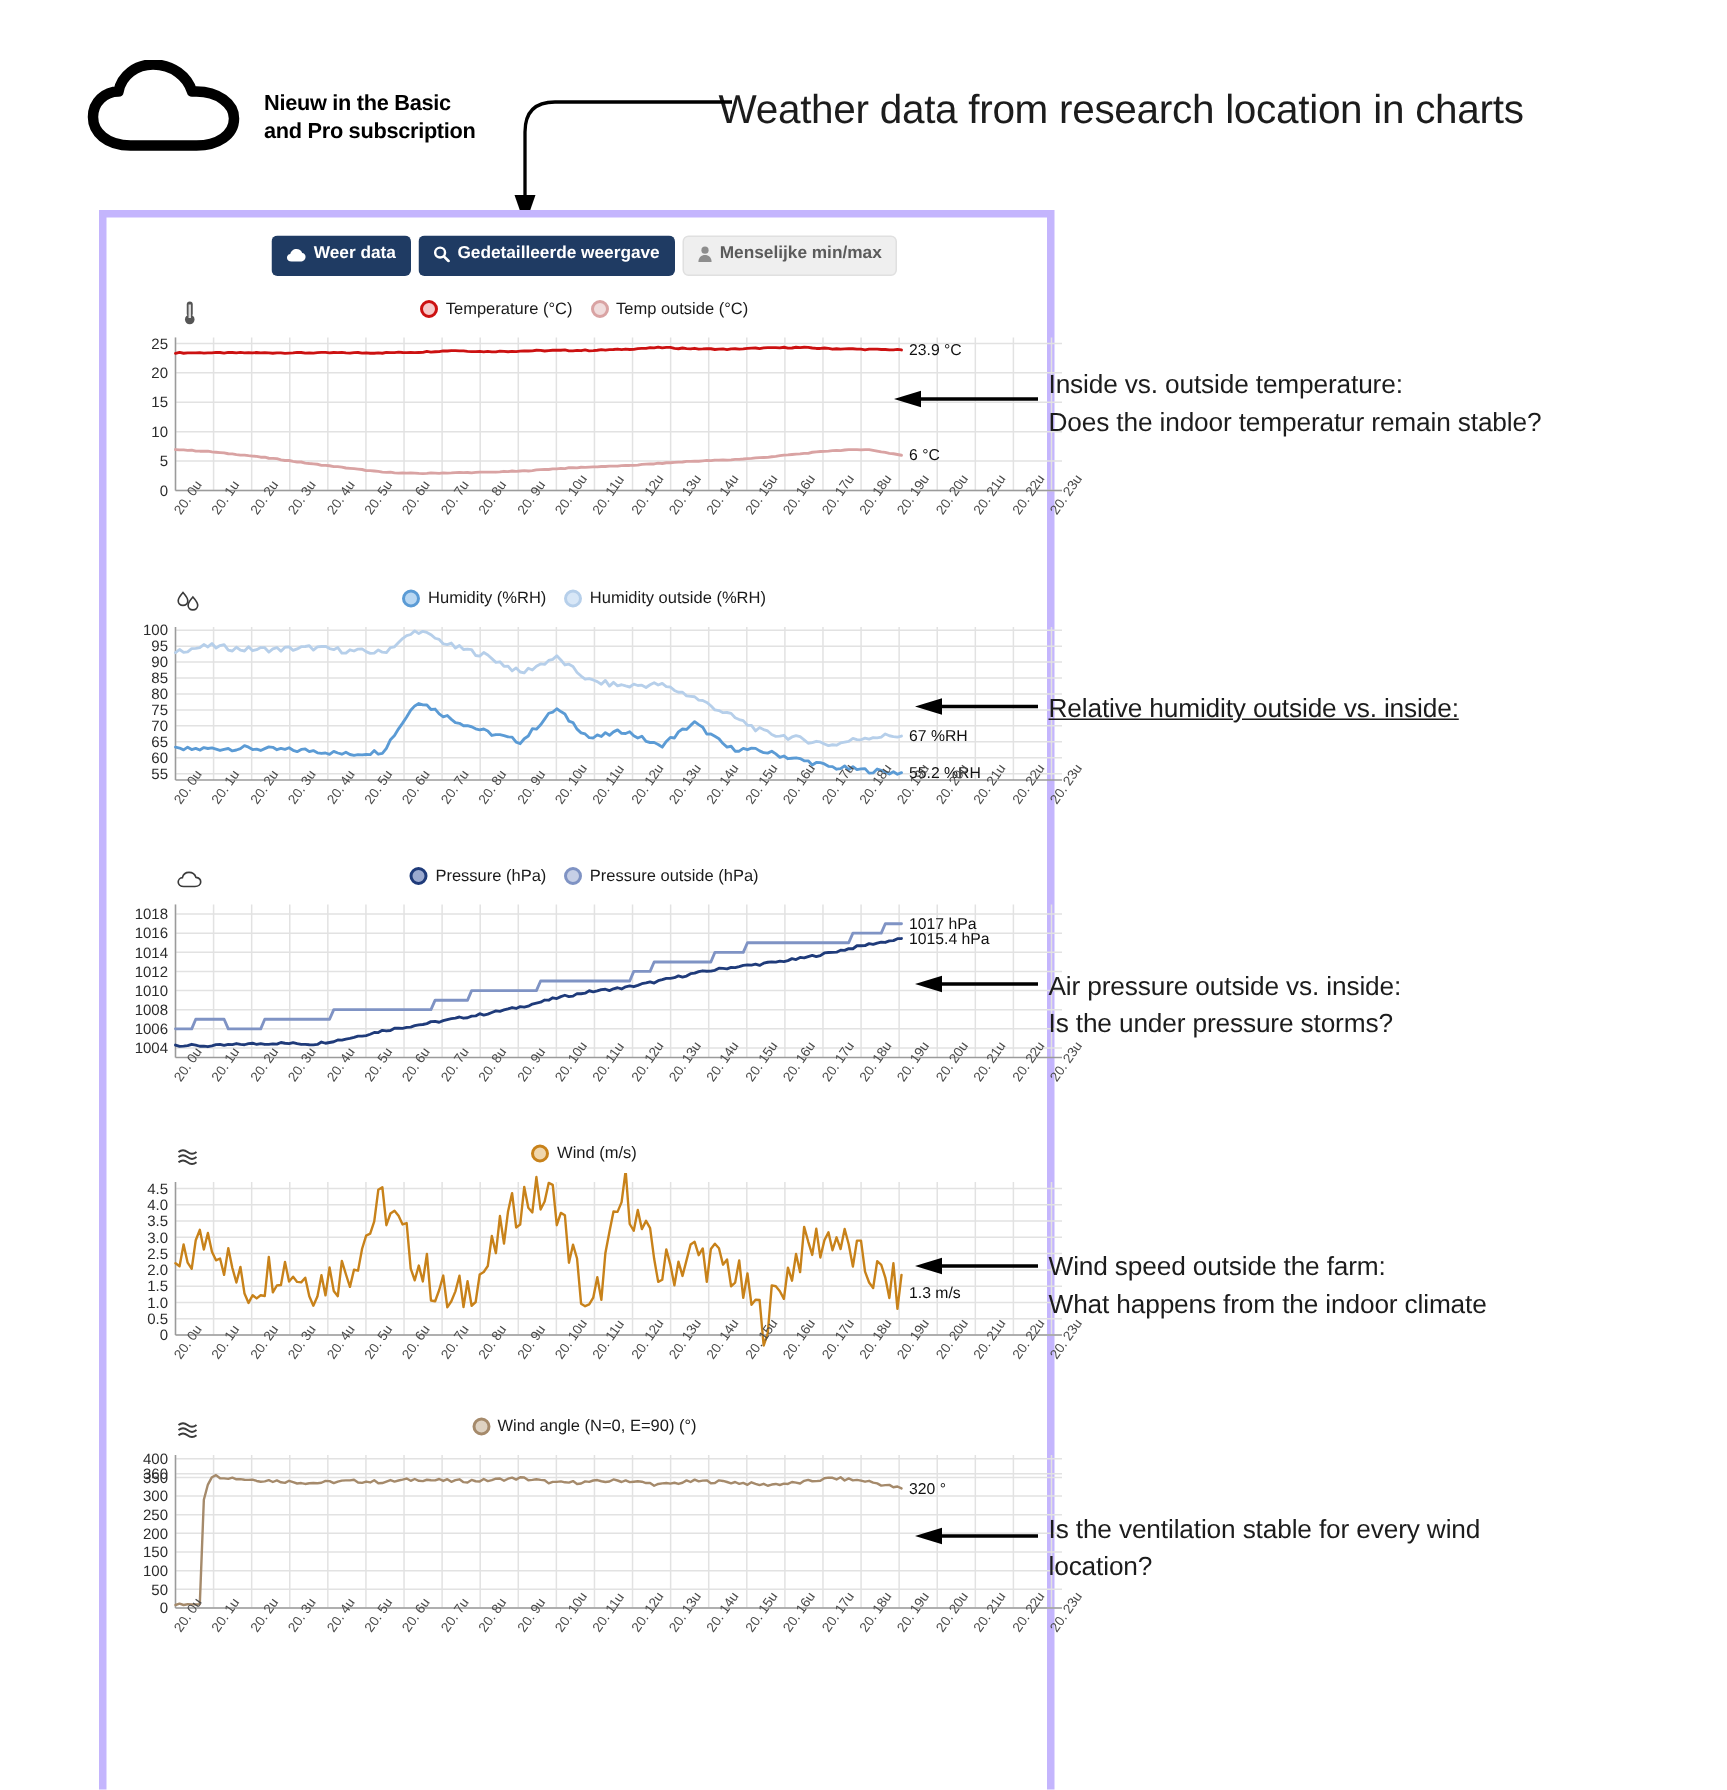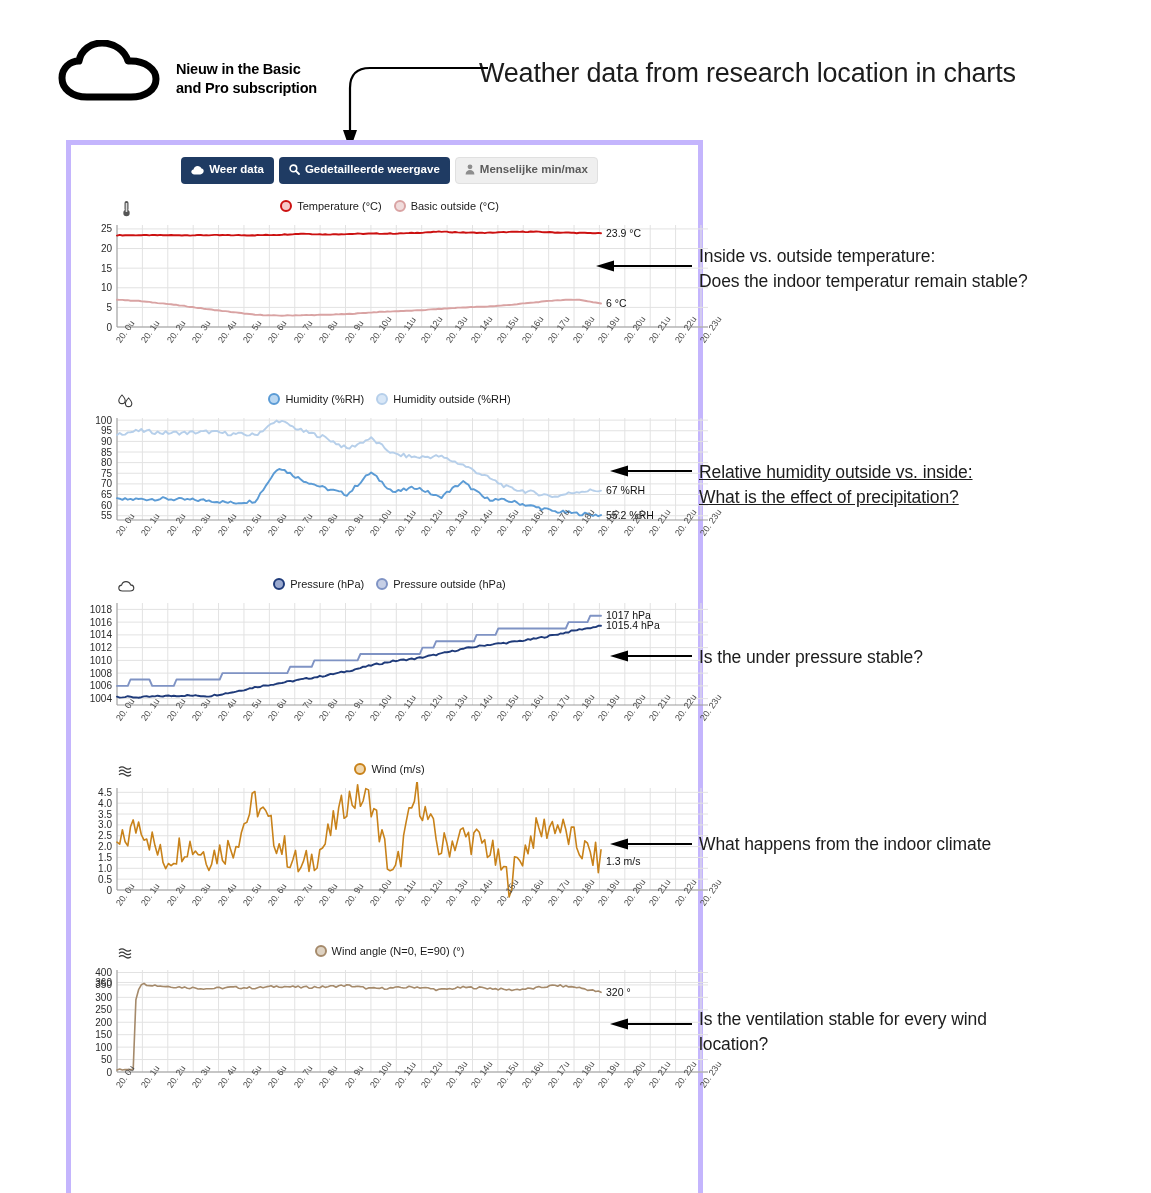--- a/index.html
+++ b/index.html
@@ -146,21 +146,21 @@
       <circle cx="9.5" cy="13" r="3.2" fill="#555"></circle>
       <rect x="8.7" y="3" width="1.6" height="9" fill="#ddd"></rect>
     </svg>
     <div class="chart-legend">
       <div class="legend-item">
         <span class="legend-dot" style="border-color:#cc1111;background:#f6c9c9;"></span>
         <span>Temperature (°C)</span>
       </div>
       <div class="legend-item">
         <span class="legend-dot" style="border-color:#d9a3a3;background:#f0dcdc;"></span>
-        <span>Basic outside (°C)</span>
+        <span>Temp outside (°C)</span>
       </div>
     </div>
     <div class="plot" style="top:19px;">
       <svg width="637" height="118" viewBox="0 0 637 118">
           <line x1="46" x2="637" y1="9.92307692307692" y2="9.92307692307692" stroke="#e2e2e2" stroke-width="1"></line>
           <text x="41" y="13.42307692307692" class="ytick">25</text>
           <line x1="46" x2="637" y1="29.538461538461533" y2="29.538461538461533" stroke="#e2e2e2" stroke-width="1"></line>
           <text x="41" y="33.03846153846153" class="ytick">20</text>
           <line x1="46" x2="637" y1="49.15384615384616" y2="49.15384615384616" stroke="#e2e2e2" stroke-width="1"></line>
           <text x="41" y="52.65384615384616" class="ytick">15</text>
@@ -611,36 +611,37 @@
   <div>Inside vs. outside temperature:</div>
   <div>Does the indoor temperatur remain stable?</div>
 </div>
 <svg class="note-arrow" style="left:594px; top:260px; width:100px;" viewBox="0 0 100 12">
   <line x1="98" y1="6" x2="18" y2="6" stroke="#000" stroke-width="2.2"></line>
   <path d="M2 6 L20 0.5 L20 11.5 Z" fill="#000"></path>
 </svg>
 
 <div class="note" style="top:460px;text-decoration:underline;">
   <div>Relative humidity outside vs. inside:</div>
-  <div>What is the effect of precipitation?</div>
 </div>
 <svg class="note-arrow" style="left:608px; top:465px; width:86px;" viewBox="0 0 86 12">
   <line x1="84" y1="6" x2="18" y2="6" stroke="#000" stroke-width="2.2"></line>
   <path d="M2 6 L20 0.5 L20 11.5 Z" fill="#000"></path>
 </svg>
 
 <div class="note" style="top:645px;">
-  <div>Is the under pressure stable?</div>
+  <div>Air pressure outside vs. inside:</div>
+  <div>Is the under pressure storms?</div>
 </div>
 <svg class="note-arrow" style="left:608px; top:650px; width:86px;" viewBox="0 0 86 12">
   <line x1="84" y1="6" x2="18" y2="6" stroke="#000" stroke-width="2.2"></line>
   <path d="M2 6 L20 0.5 L20 11.5 Z" fill="#000"></path>
 </svg>
 
 <div class="note" style="top:832px;">
+  <div>Wind speed outside the farm:</div>
   <div>What happens from the indoor climate</div>
 </div>
 <svg class="note-arrow" style="left:608px; top:838px; width:86px;" viewBox="0 0 86 12">
   <line x1="84" y1="6" x2="18" y2="6" stroke="#000" stroke-width="2.2"></line>
   <path d="M2 6 L20 0.5 L20 11.5 Z" fill="#000"></path>
 </svg>
 
 <div class="note" style="top:1007px;">
   <div>Is the ventilation stable for every wind</div>
   <div>location?</div>

